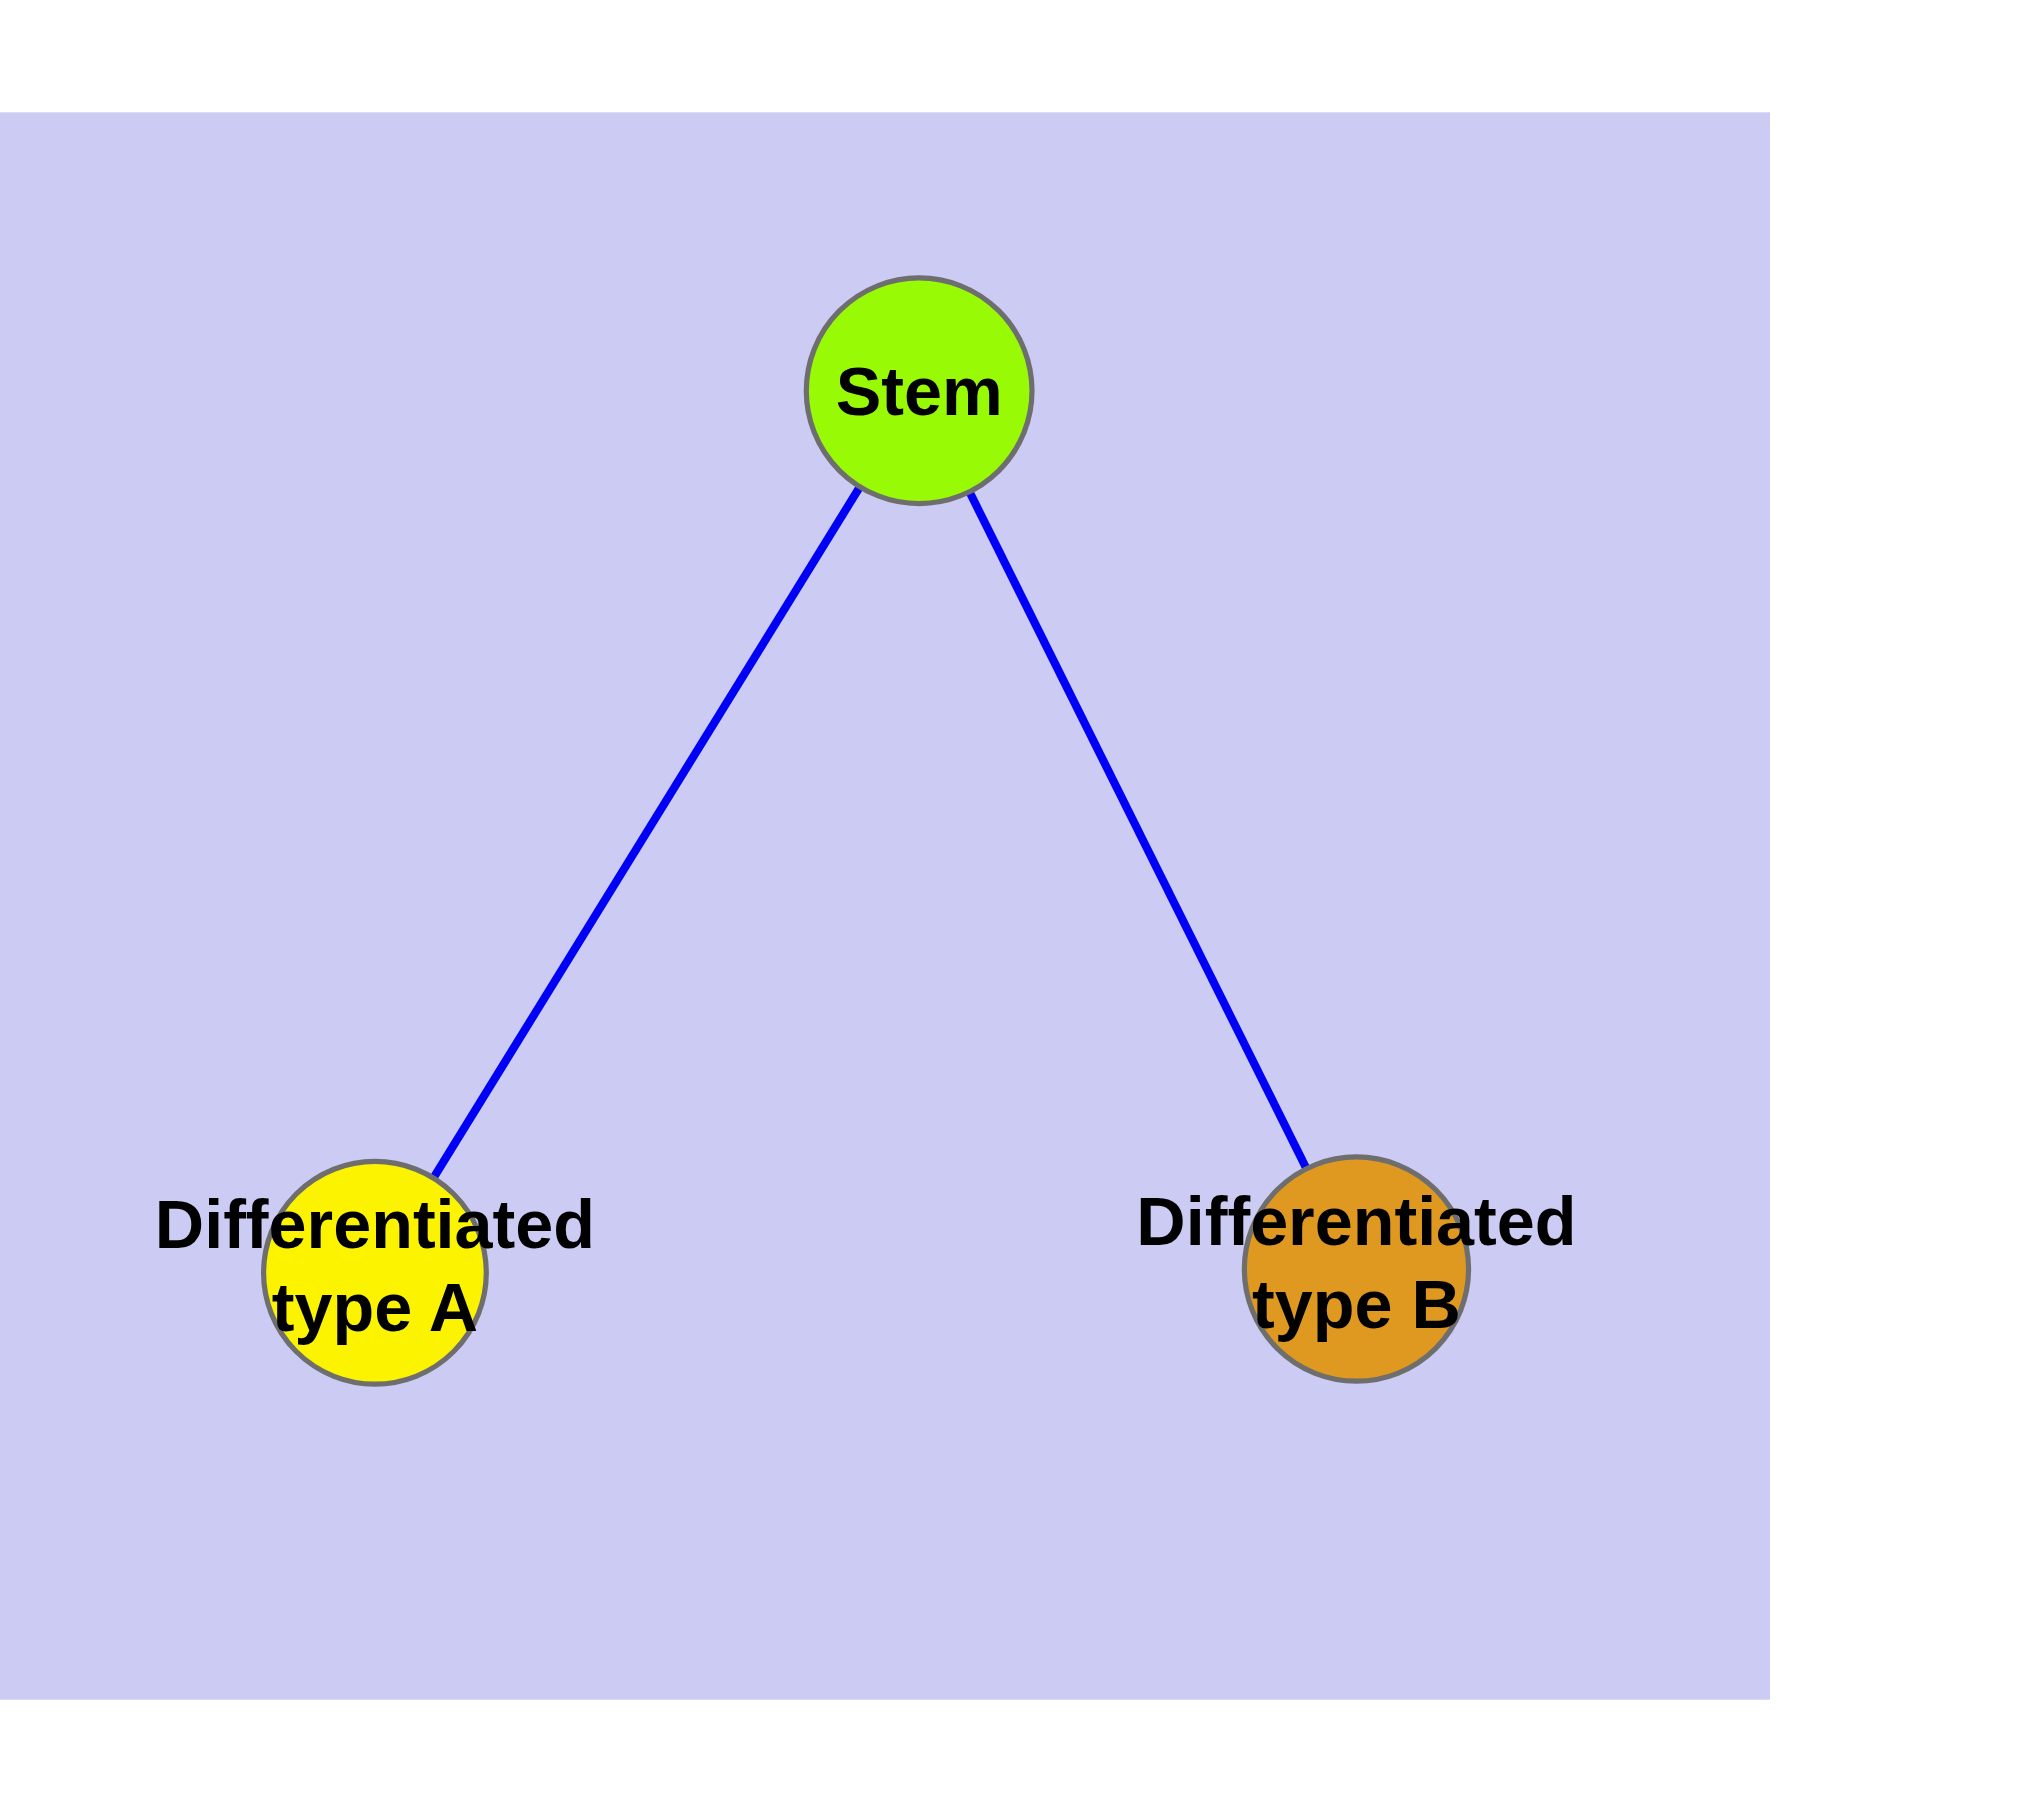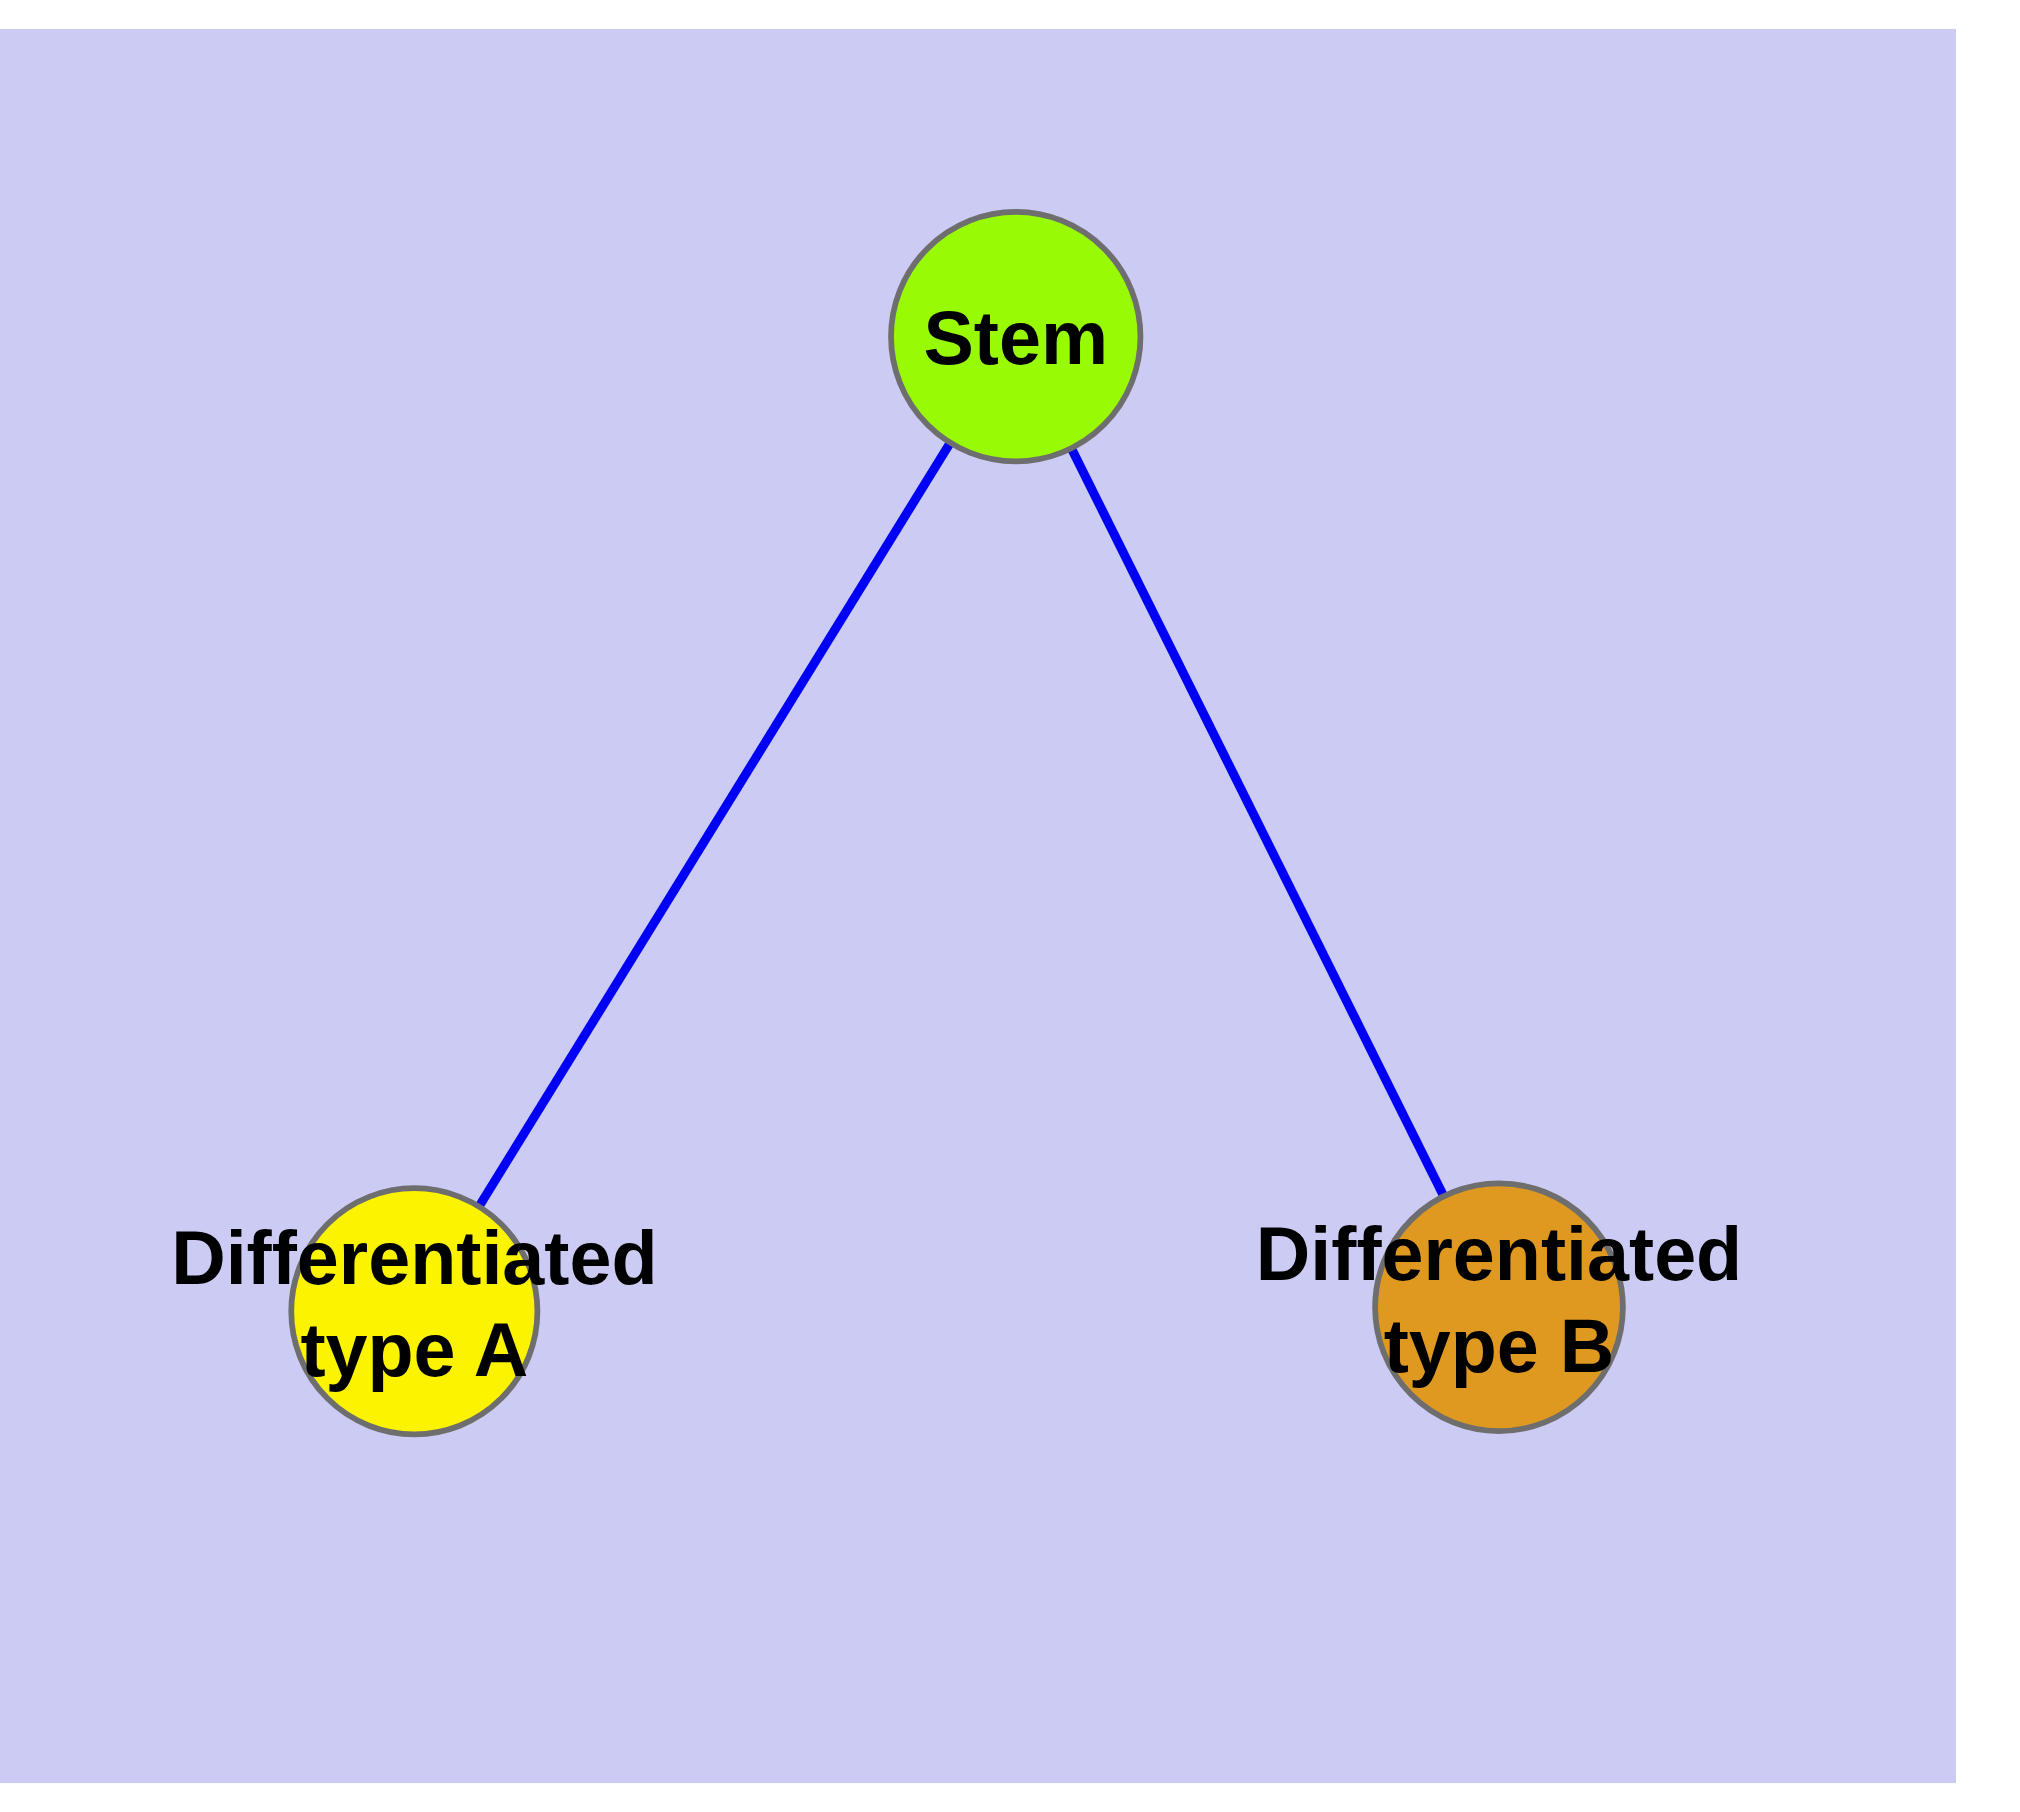--- a/index.html
+++ b/index.html
@@ -2,21 +2,21 @@
 <html style="font-size:13.6px"><head>
 <meta charset="utf-8">
 <style>
   html, body {
     margin: 0;
     padding: 0;
     background: #ffffff;
     font-family: "Liberation Sans", sans-serif;
   }
   .figure {
-    width: 1956px;
+    width: 1770px;
     height: 1812px;
     position: relative;
     overflow: hidden;
   }
   .figure svg {
     display: block;
     width: 100%;
     height: 100%;
   }
   .edge {

